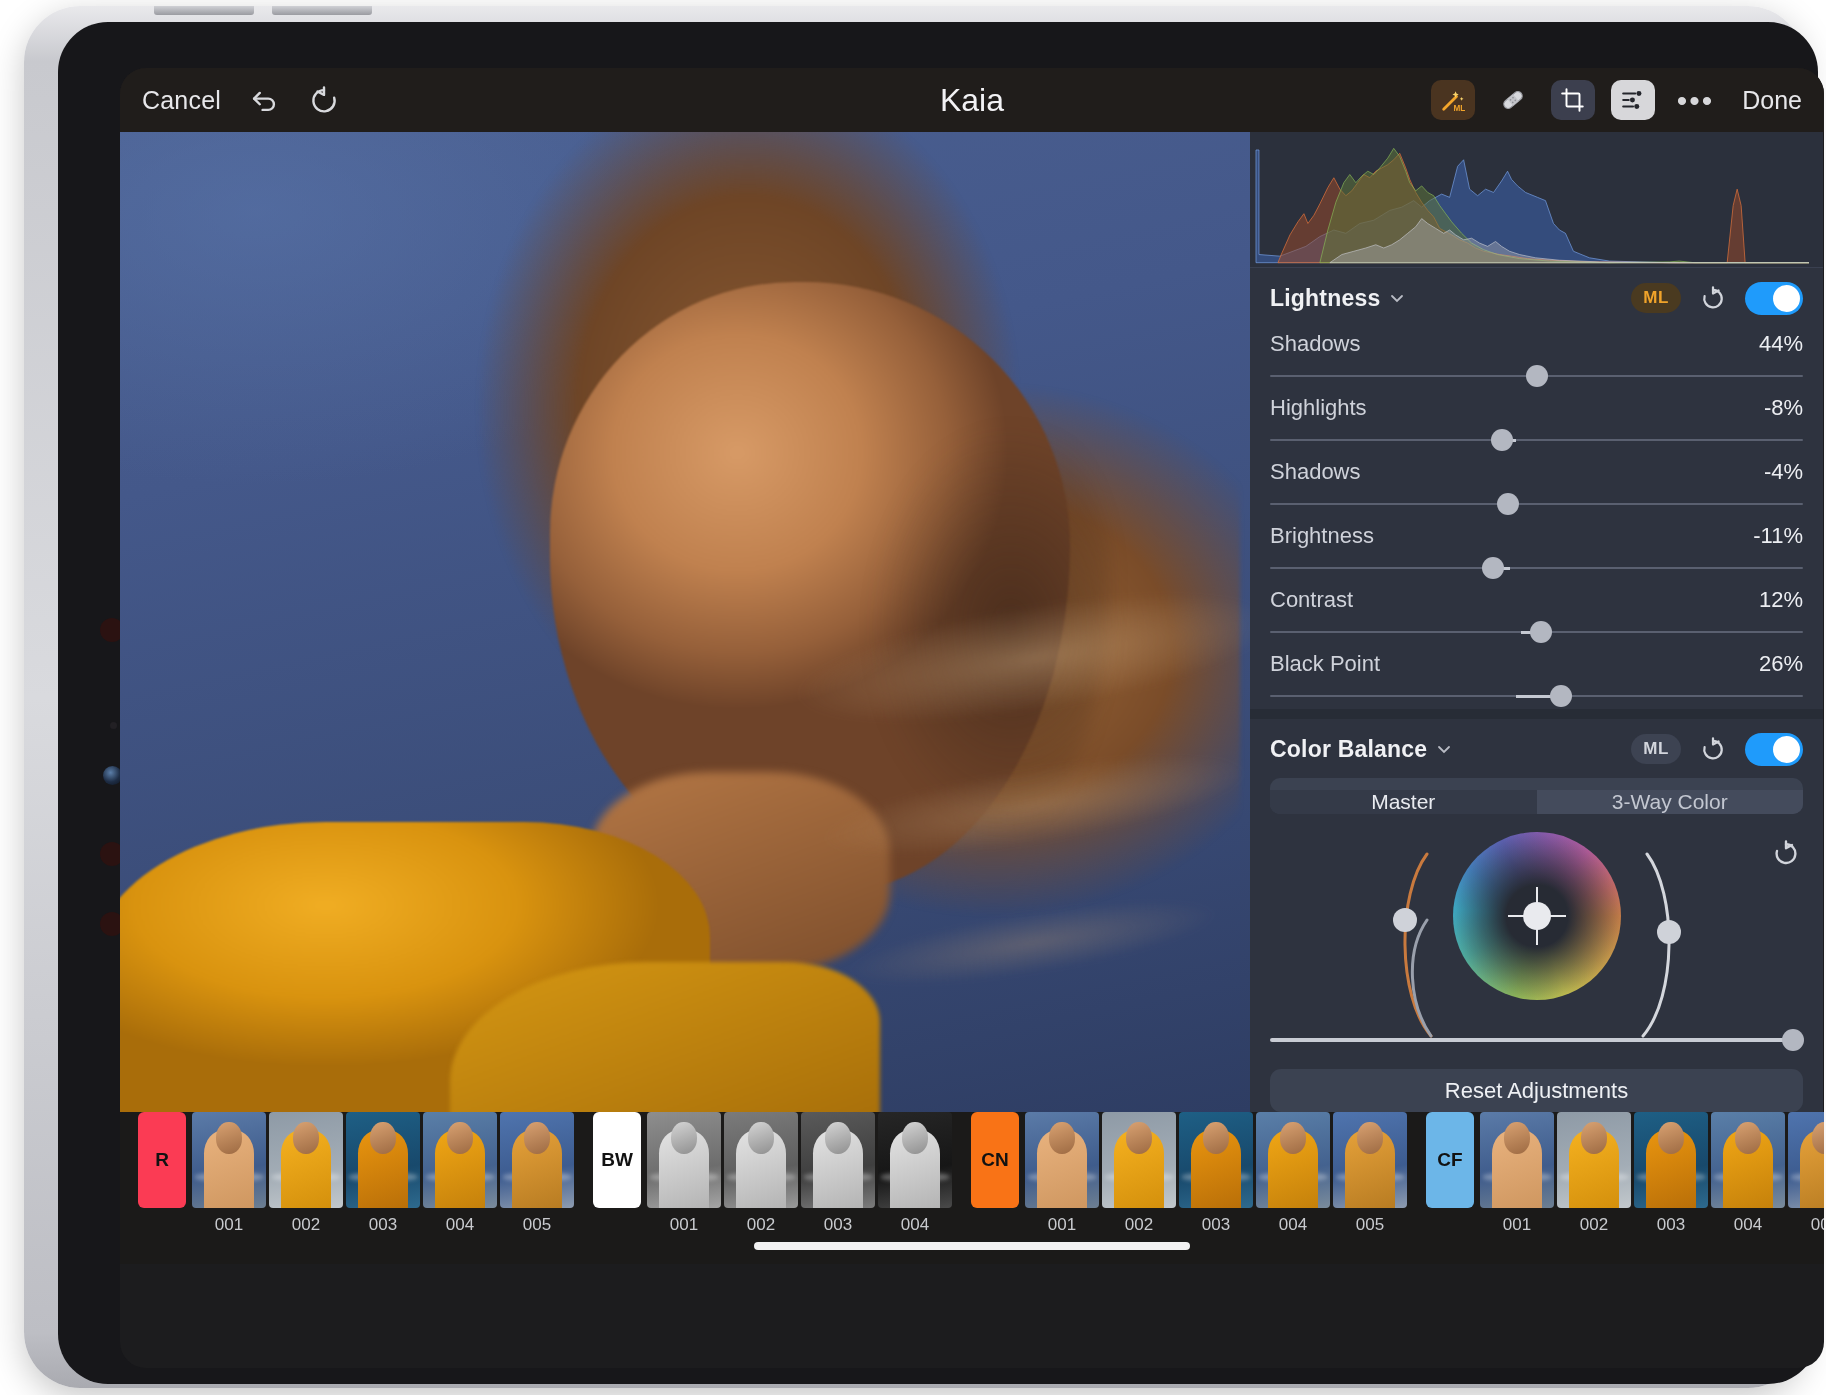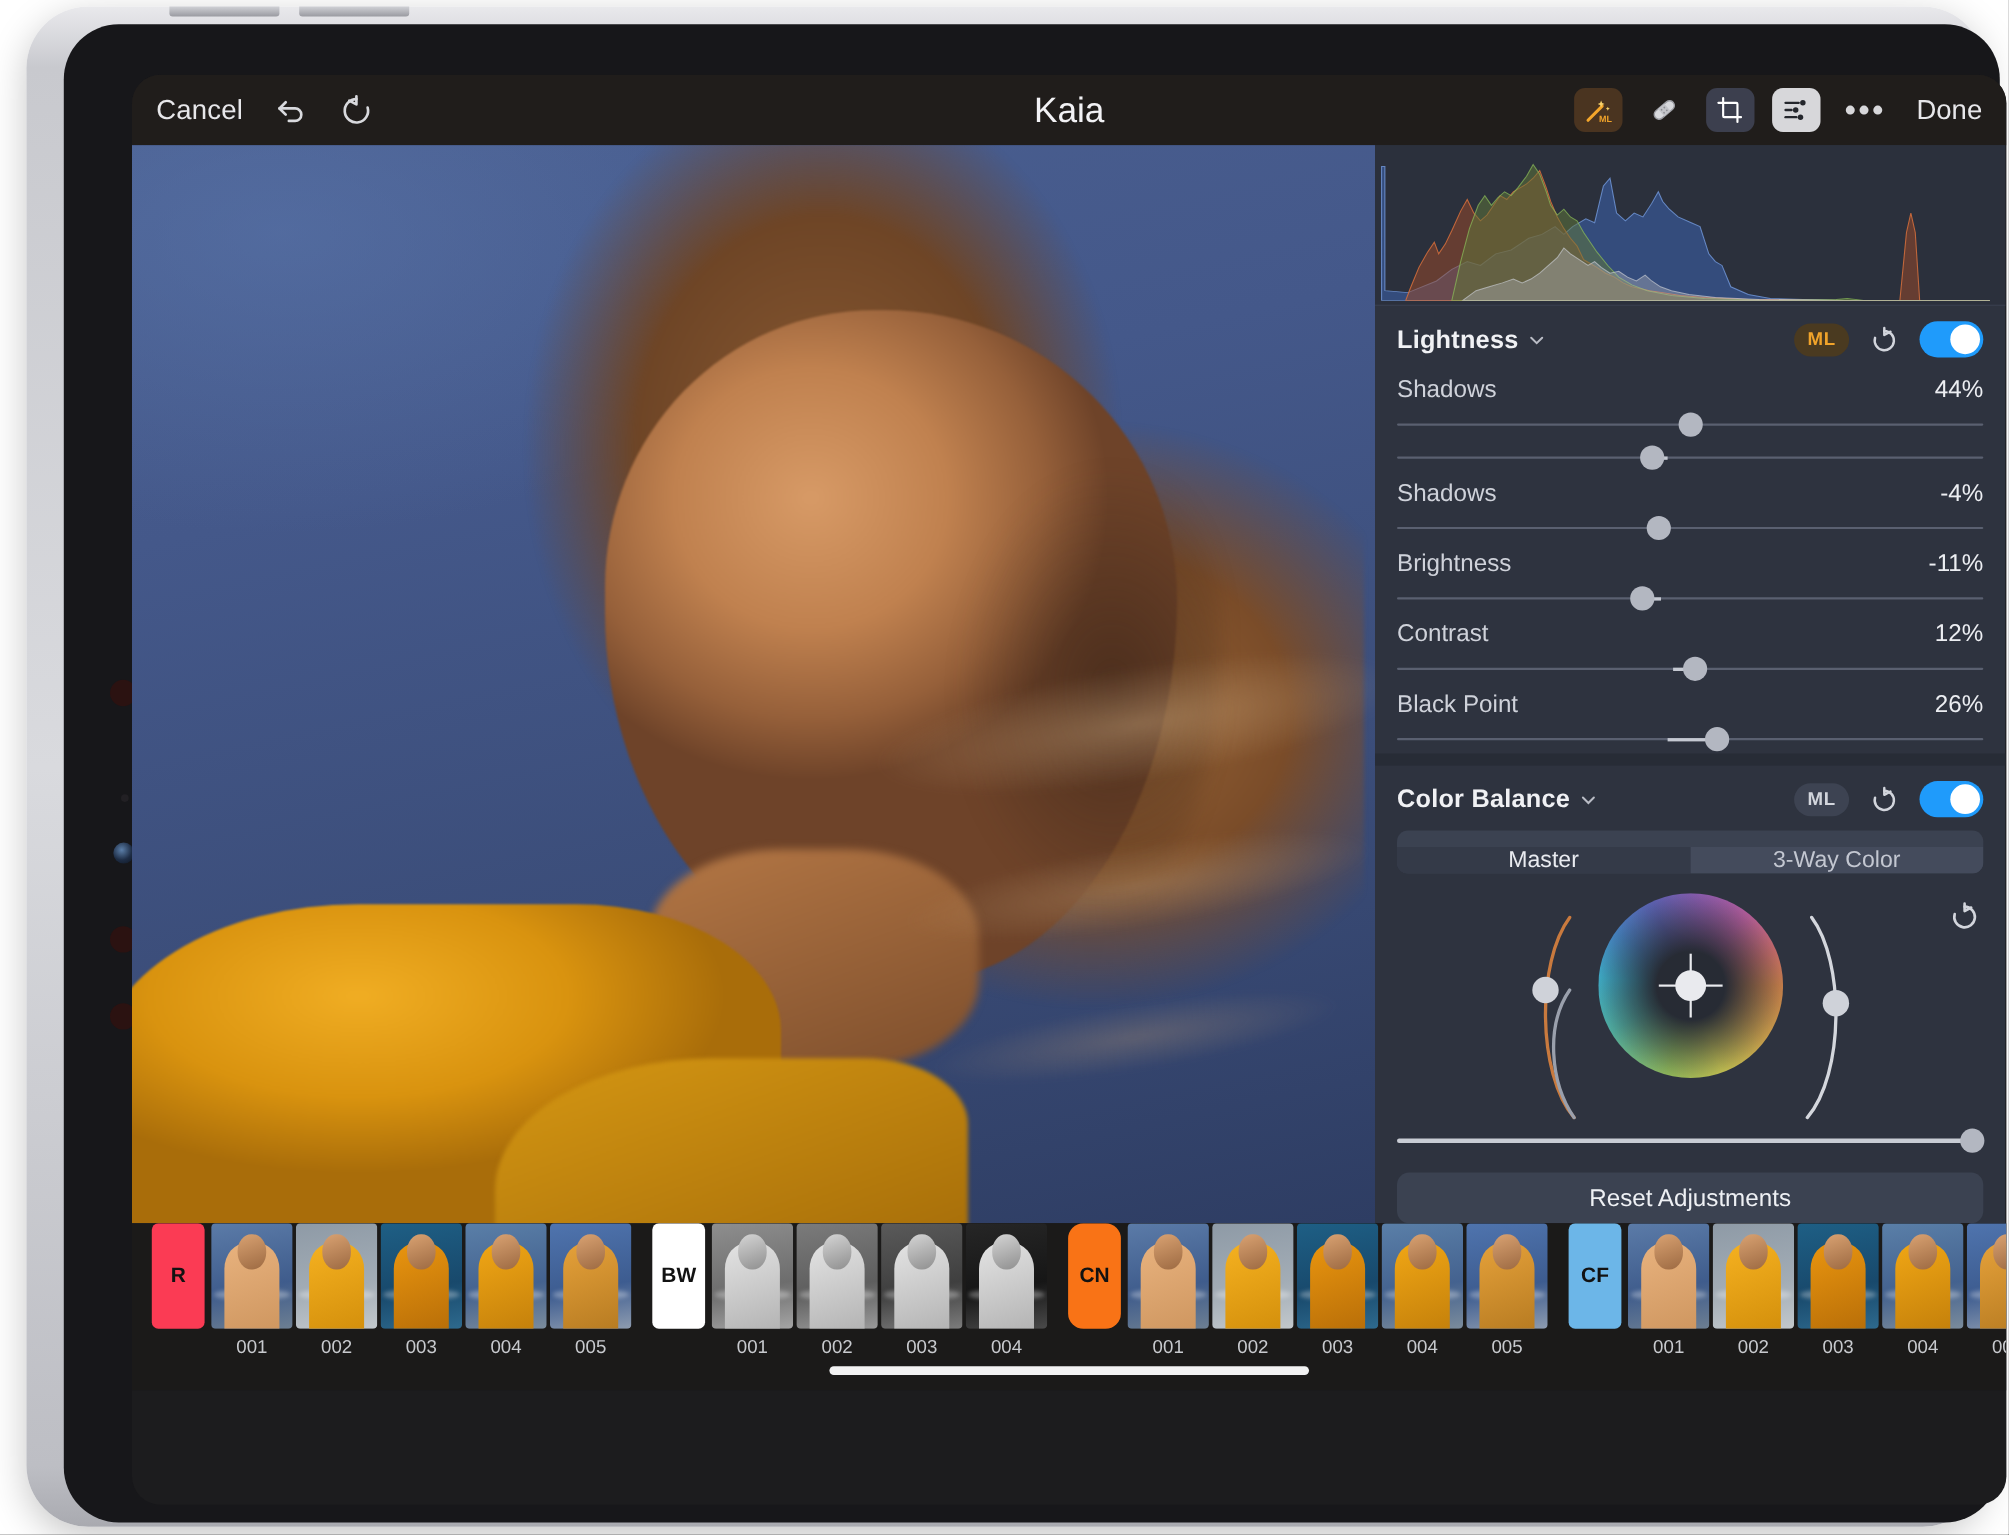--- a/index.html
+++ b/index.html
@@ -499,20 +499,24 @@
                 <span class="slider-name">Shadows</span>
                 <span class="slider-value">44%</span>
               </div>
               <div class="track">
                 <div class="rail"></div>
                 <div class="fill" style="left: 267px; width: 0px;"></div>
                 <div class="knob" style="left: 267px;"></div>
               </div>
             </div>
             <div class="slider-row">
+              <div class="slider-label-line">
+                <span class="slider-name">Highlights</span>
+                <span class="slider-value">-8%</span>
+              </div>
               <div class="track">
                 <div class="rail"></div>
                 <div class="fill" style="left: 232.29px; width: 13.35px;"></div>
                 <div class="knob" style="left: 232.29px;"></div>
               </div>
             </div>
             <div class="slider-row">
               <div class="slider-label-line">
                 <span class="slider-name">Shadows</span>
                 <span class="slider-value">-4%</span>
@@ -701,21 +705,21 @@
                 <div class="thumb">
                   <div class="t-sky" style="background: linear-gradient(170deg, rgb(38, 38, 38), rgb(22, 22, 22) 60%, rgb(74, 74, 74));"></div>
                   <div class="t-cloud"></div>
                   <div class="t-person" style="background: linear-gradient(160deg, rgb(227, 227, 227), rgb(180, 180, 180));"></div>
                   <div class="t-head" style="background: linear-gradient(160deg, rgb(213, 213, 213), rgb(143, 143, 143));"></div>
                 </div>
                 <div class="thumb-num">004</div>
               </div>
             </div>
             <div class="group">
-              <div class="chip" style="background: rgb(249, 115, 22); border-radius: 14px;">CN</div>
+              <div class="chip" style="background: rgb(249, 115, 22);">CN</div>
               <div class="thumb-cell">
                 <div class="thumb">
                   <div class="t-sky" style="background: linear-gradient(170deg, rgb(91, 123, 168), rgb(63, 92, 140) 60%, rgb(109, 127, 146));"></div>
                   <div class="t-cloud"></div>
                   <div class="t-person" style="background: linear-gradient(160deg, rgb(232, 178, 126), rgb(207, 151, 96));"></div>
                   <div class="t-head" style="background: linear-gradient(160deg, rgb(217, 162, 114), rgb(157, 106, 66));"></div>
                 </div>
                 <div class="thumb-num">001</div>
               </div>
               <div class="thumb-cell">

